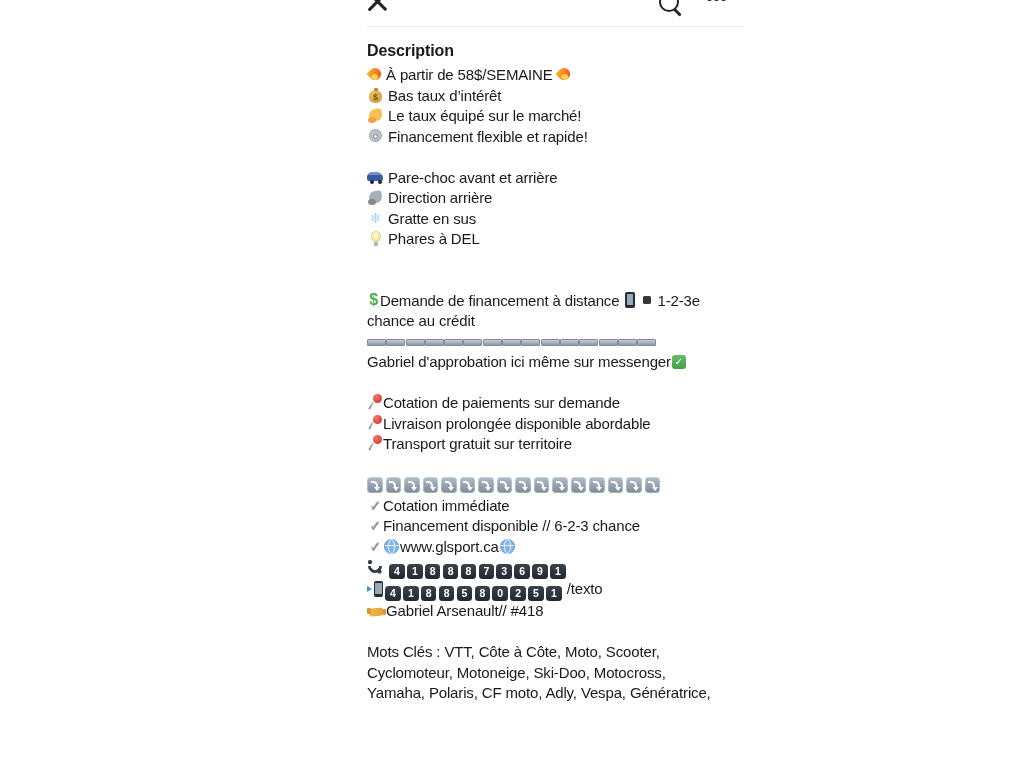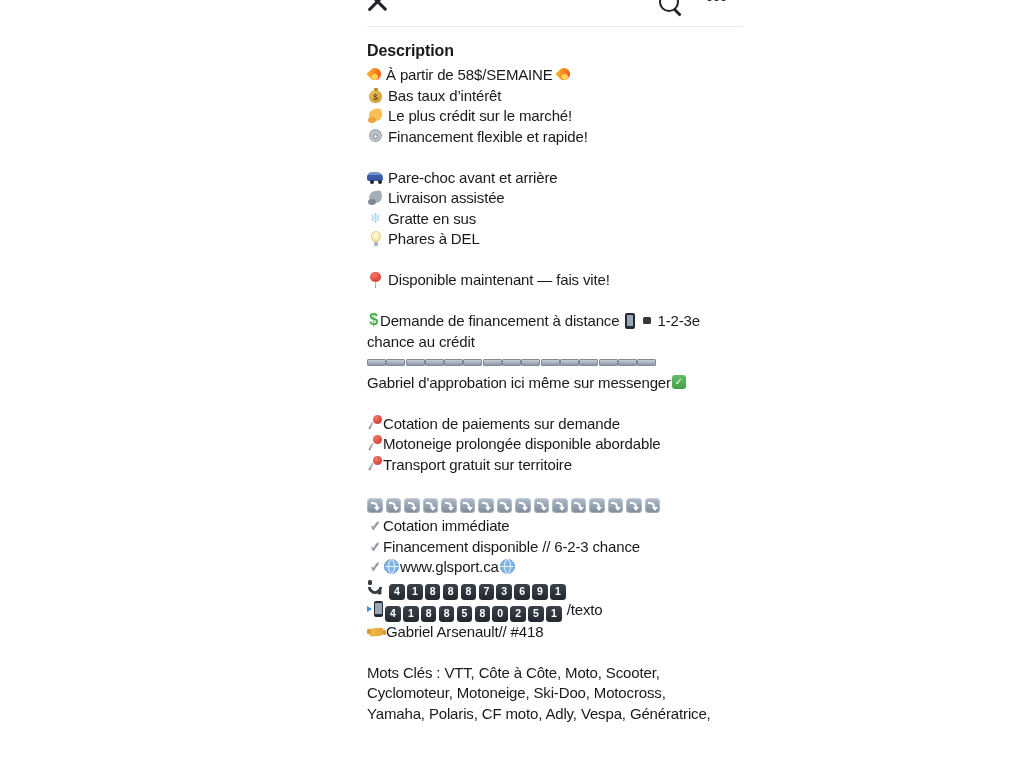--- a/index.html
+++ b/index.html
@@ -183,37 +183,36 @@
     <span class="icon-more"></span>
   </button>
 
   <div class="topbar-divider"></div>
 
   <div class="content">
     <div class="desc-heading">Description</div>
     <div id="desc-lines">
         <div class="line"><span class="emoji e-fire"><i></i></span><span> À partir de 58$/SEMAINE </span><span class="emoji e-fire"><i></i></span></div>
         <div class="line"><span class="emoji e-money-bag"><i></i></span><span> Bas taux d’intérêt</span></div>
-        <div class="line"><span class="emoji e-flexed-biceps"><i></i></span><span> Le plus crédit sur le marché!</span></div>
+        <div class="line"><span class="emoji e-flexed-biceps"><i></i></span><span> Le taux équipé sur le marché!</span></div>
         <div class="line"><span class="emoji e-gear"><i></i></span><span> Financement flexible et rapide!</span></div>
         <div class="line">&nbsp;</div>
         <div class="line"><span class="emoji e-blue-car"><i></i></span><span> Pare-choc avant et arrière</span></div>
-        <div class="line"><span class="emoji e-mechanical-arm"><i></i></span><span> Livraison assistée</span></div>
+        <div class="line"><span class="emoji e-mechanical-arm"><i></i></span><span> Direction arrière</span></div>
         <div class="line"><span class="emoji e-snowflake"><i></i></span><span> Gratte en sus</span></div>
         <div class="line"><span class="emoji e-light-bulb"><i></i></span><span> Phares à DEL</span></div>
         <div class="line">&nbsp;</div>
-        <div class="line"><span class="emoji e-round-pushpin"><i></i></span><span> Disponible maintenant — fais vite!</span></div>
         <div class="line">&nbsp;</div>
         <div class="line"><span class="emoji e-heavy-dollar"><i></i></span><span>Demande de financement à distance </span><span class="emoji e-mobile-phone"><i></i></span><span> </span><span class="emoji e-small-black-square"><i></i></span><span> 1-2-3e</span></div>
         <div class="line"><span>chance au crédit</span></div>
         <div class="line"><span class="emoji e-heavy-minus"><i></i></span><span class="emoji e-heavy-minus"><i></i></span><span class="emoji e-heavy-minus"><i></i></span><span class="emoji e-heavy-minus"><i></i></span><span class="emoji e-heavy-minus"><i></i></span><span class="emoji e-heavy-minus"><i></i></span><span class="emoji e-heavy-minus"><i></i></span><span class="emoji e-heavy-minus"><i></i></span><span class="emoji e-heavy-minus"><i></i></span><span class="emoji e-heavy-minus"><i></i></span><span class="emoji e-heavy-minus"><i></i></span><span class="emoji e-heavy-minus"><i></i></span><span class="emoji e-heavy-minus"><i></i></span><span class="emoji e-heavy-minus"><i></i></span><span class="emoji e-heavy-minus"><i></i></span></div>
         <div class="line"><span>Gabriel d'approbation ici même sur messenger</span><span class="emoji e-white-check-mark"><i></i></span></div>
         <div class="line">&nbsp;</div>
         <div class="line"><span class="emoji e-pushpin"><i></i></span><span>Cotation de paiements sur demande</span></div>
-        <div class="line"><span class="emoji e-pushpin"><i></i></span><span>Motoneige prolongée disponible abordable</span></div>
+        <div class="line"><span class="emoji e-pushpin"><i></i></span><span>Livraison prolongée disponible abordable</span></div>
         <div class="line"><span class="emoji e-pushpin"><i></i></span><span>Transport gratuit sur territoire</span></div>
         <div class="line">&nbsp;</div>
         <div class="line"><span class="emoji e-arrow-curving-down"><i></i></span><span class="emoji e-arrow-curving-down"><i></i></span><span class="emoji e-arrow-curving-down"><i></i></span><span class="emoji e-arrow-curving-down"><i></i></span><span class="emoji e-arrow-curving-down"><i></i></span><span class="emoji e-arrow-curving-down"><i></i></span><span class="emoji e-arrow-curving-down"><i></i></span><span class="emoji e-arrow-curving-down"><i></i></span><span class="emoji e-arrow-curving-down"><i></i></span><span class="emoji e-arrow-curving-down"><i></i></span><span class="emoji e-arrow-curving-down"><i></i></span><span class="emoji e-arrow-curving-down"><i></i></span><span class="emoji e-arrow-curving-down"><i></i></span><span class="emoji e-arrow-curving-down"><i></i></span><span class="emoji e-arrow-curving-down"><i></i></span><span class="emoji e-arrow-curving-down"><i></i></span></div>
         <div class="line"><span class="emoji e-check-mark"><i></i></span><span>Cotation immédiate</span></div>
         <div class="line"><span class="emoji e-check-mark"><i></i></span><span>Financement disponible // 6-2-3 chance</span></div>
         <div class="line"><span class="emoji e-check-mark"><i></i></span><span class="emoji e-globe"><i></i></span><span>www.glsport.ca</span><span class="emoji e-globe"><i></i></span></div>
         <div class="line"><span class="emoji e-telephone-receiver"><i></i></span><span> </span><span class="keycap">4</span><span class="keycap">1</span><span class="keycap">8</span><span class="keycap">8</span><span class="keycap">8</span><span class="keycap">7</span><span class="keycap">3</span><span class="keycap">6</span><span class="keycap">9</span><span class="keycap">1</span></div>
         <div class="line"><span class="emoji e-phone-with-arrow"><i></i></span><span class="keycap">4</span><span class="keycap">1</span><span class="keycap">8</span><span class="keycap">8</span><span class="keycap">5</span><span class="keycap">8</span><span class="keycap">0</span><span class="keycap">2</span><span class="keycap">5</span><span class="keycap">1</span><span> /texto</span></div>
         <div class="line"><span class="emoji e-handshake"><i></i></span><span>Gabriel Arsenault// #418</span></div>
         <div class="line">&nbsp;</div>

